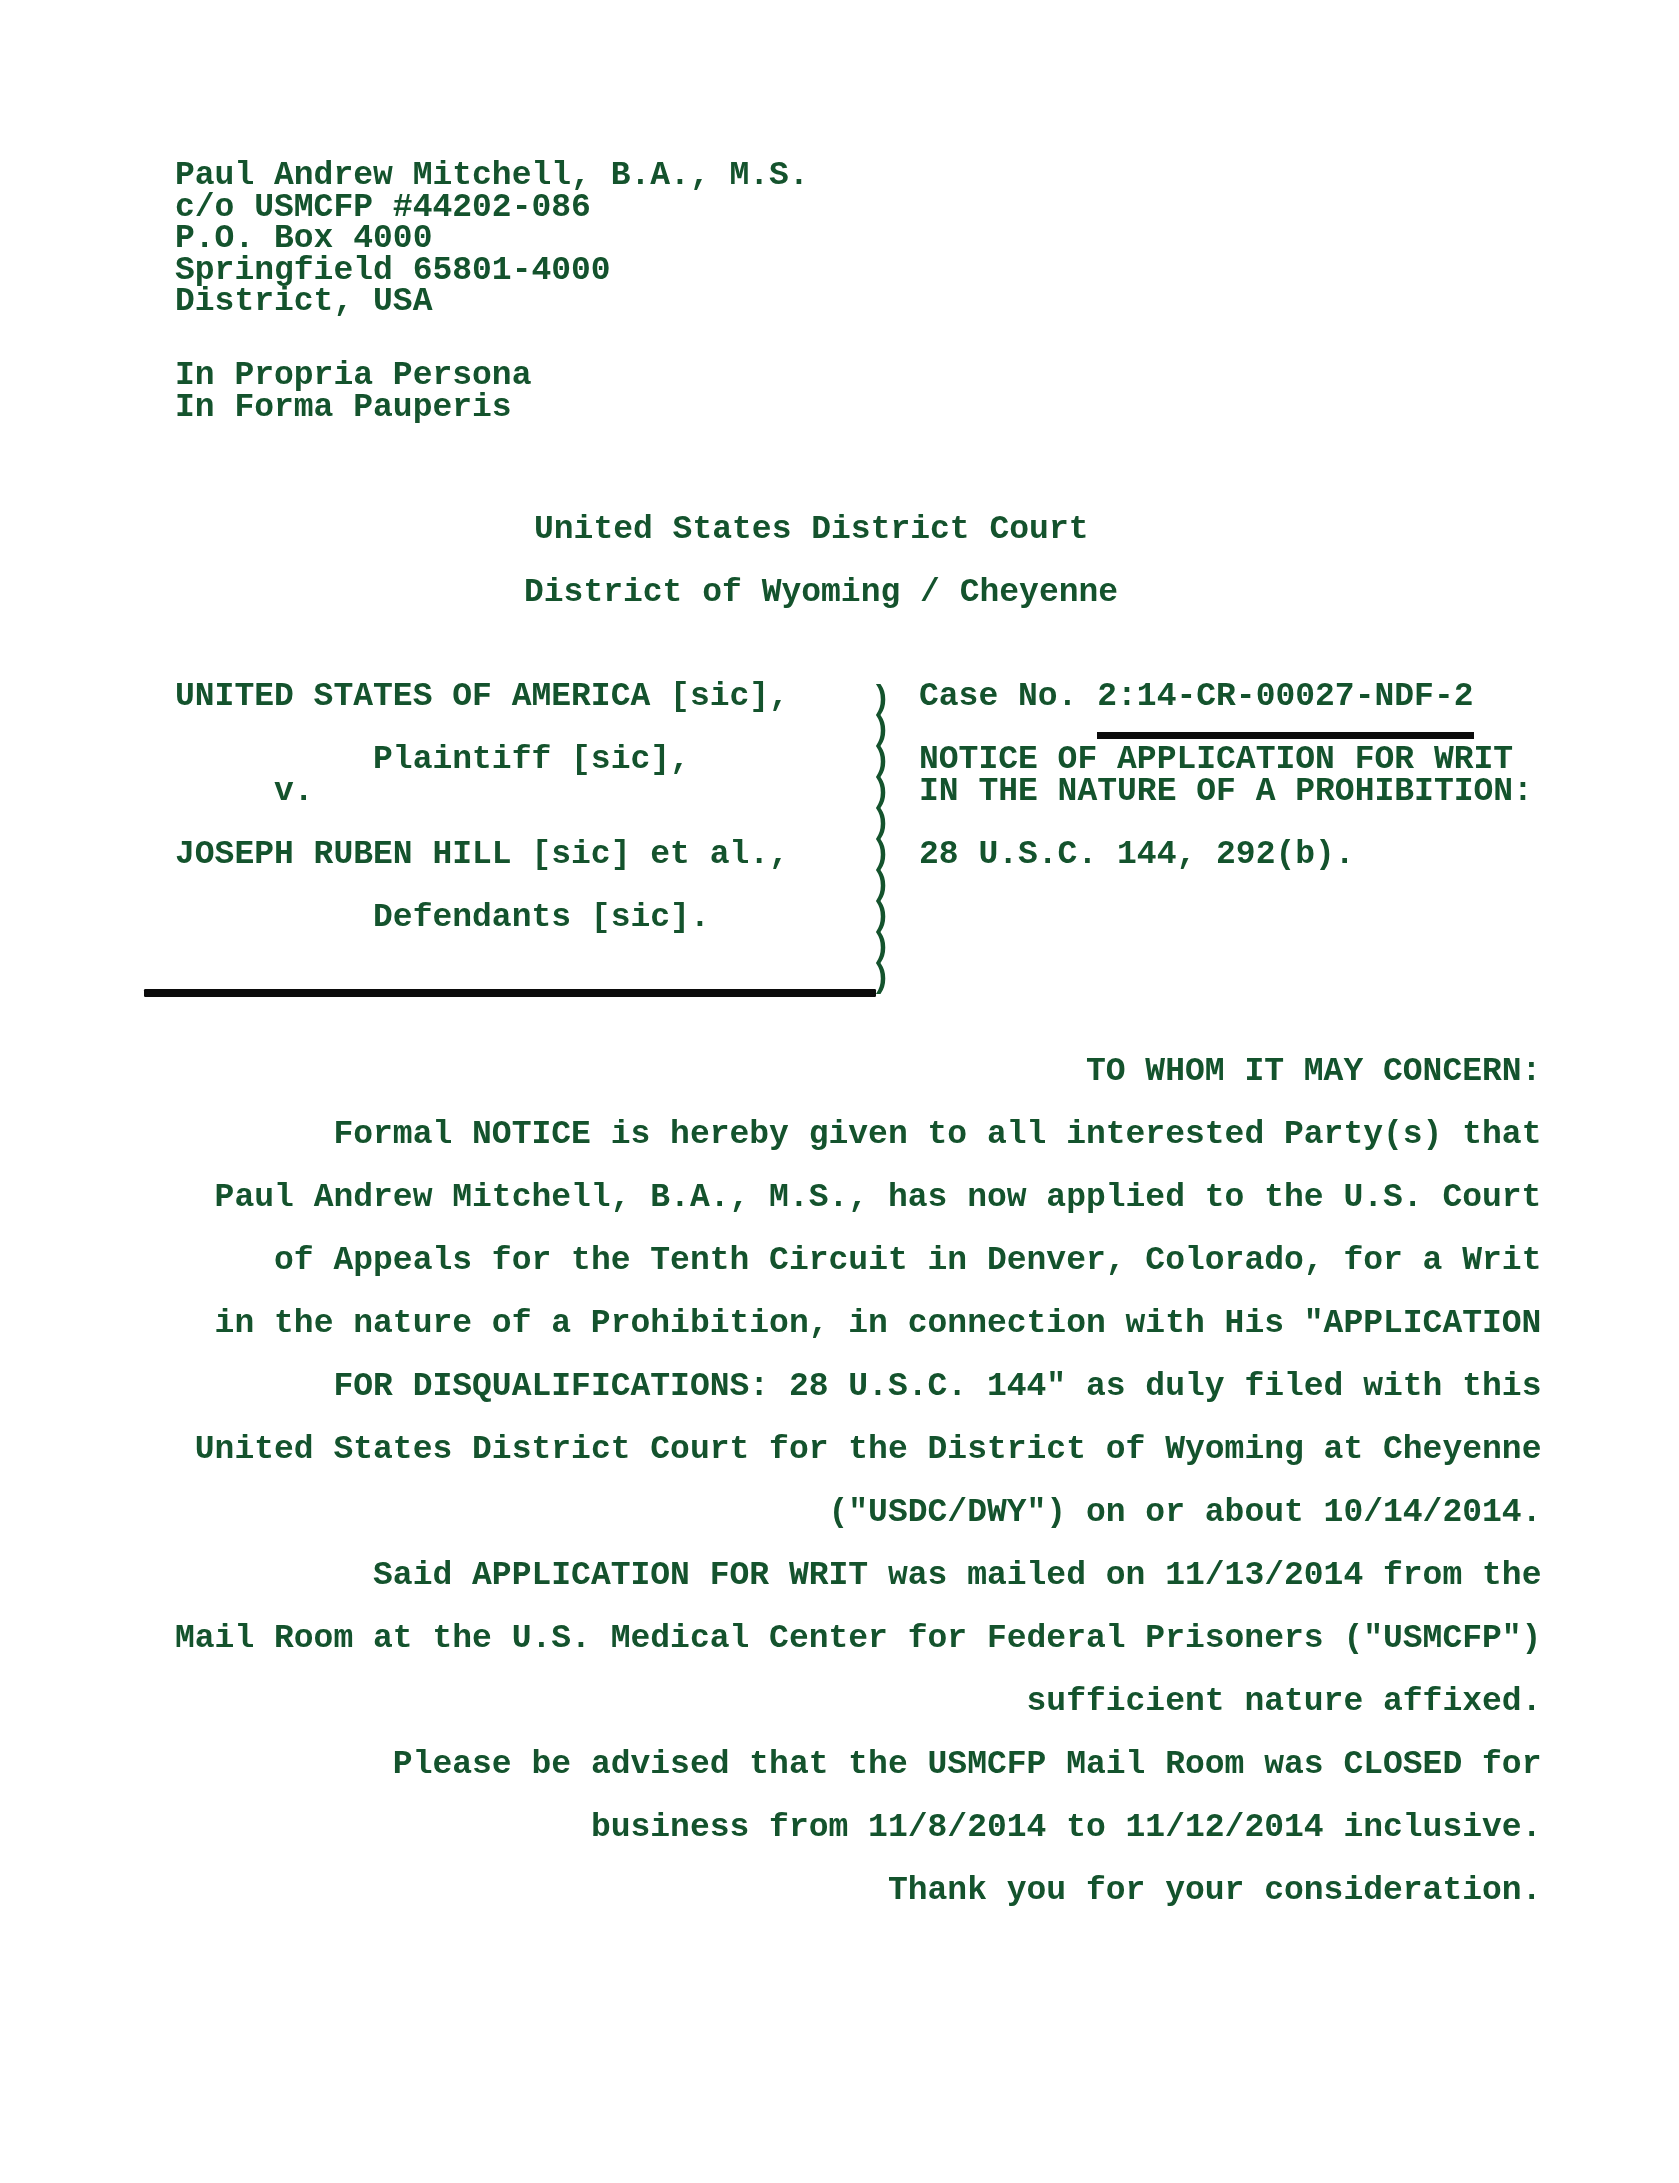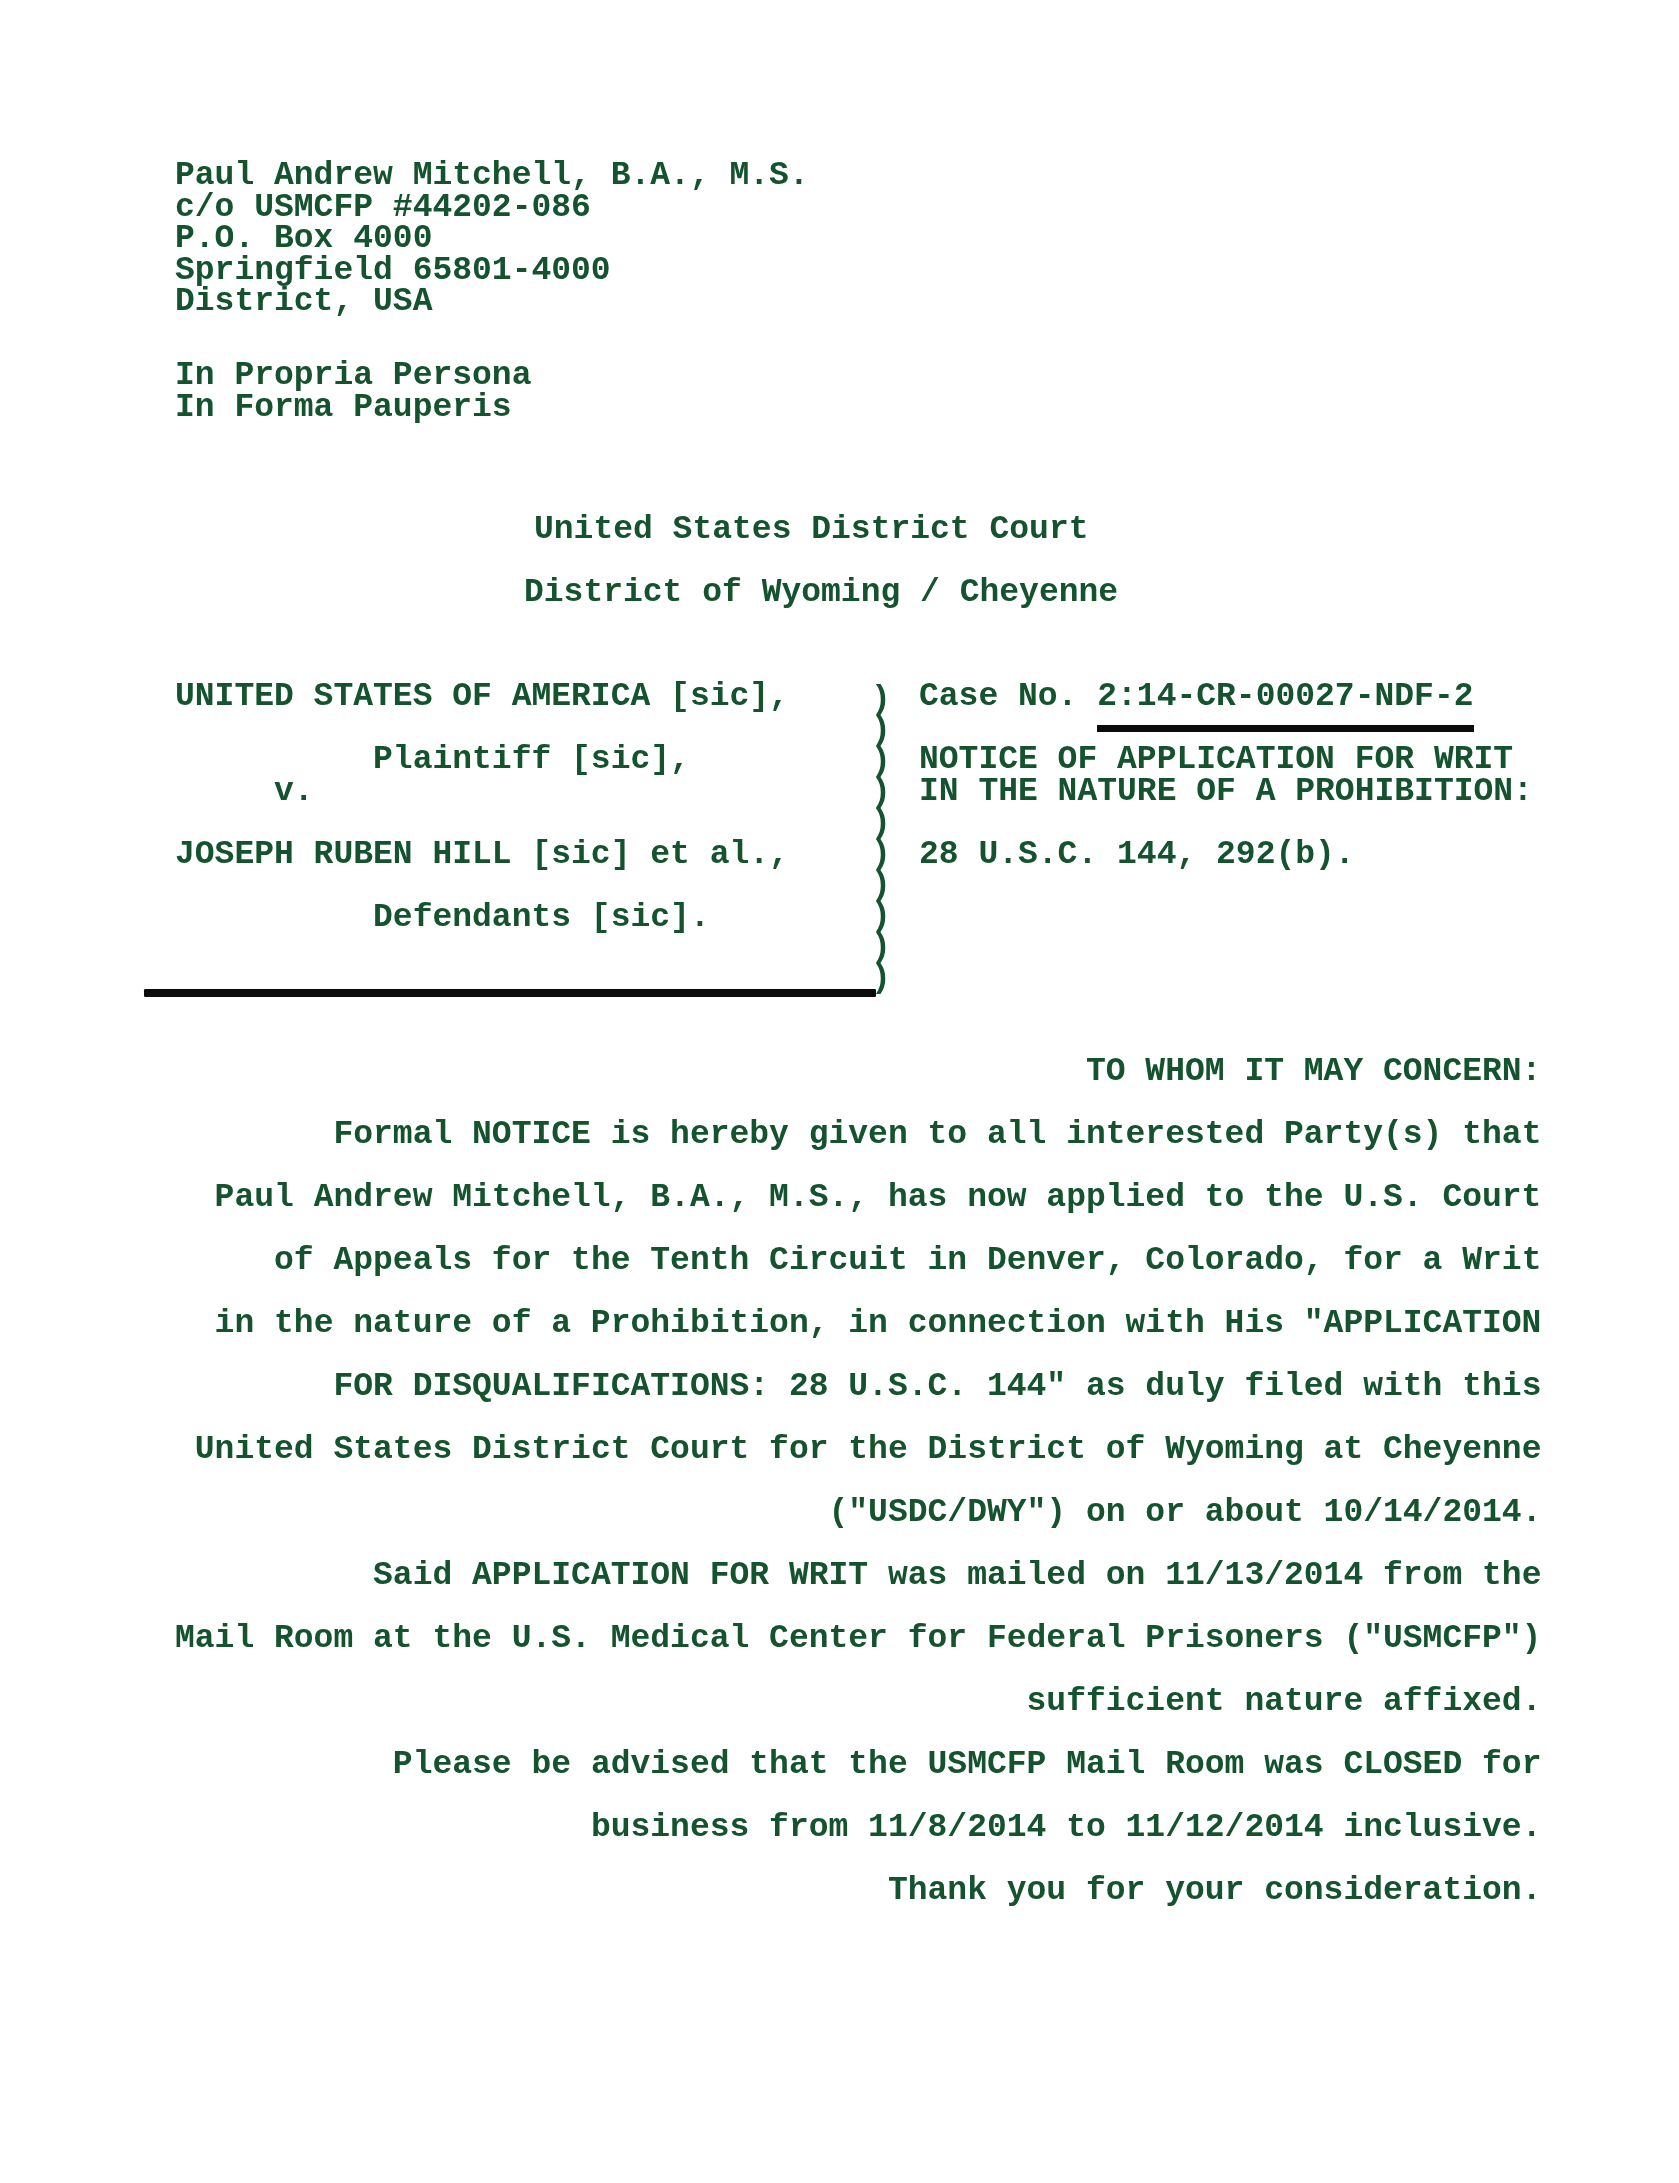--- a/index.html
+++ b/index.html
@@ -14,21 +14,21 @@
     font-size:33px;
   }
   .abs { position:absolute; }
   .line { white-space:pre; min-height:1em; }
   .lh-single { line-height:31.5px; }
   .lh-single .line { min-height:31.5px; }
   .lh-double { line-height:63px; }
   .lh-double .line { min-height:63px;text-align:right; }
   .one-line { line-height:33px; white-space:pre; }
   .paren-col { line-height:31px; white-space:pre; }
-  .case-underline { border-bottom:7.3px solid #0b0b0b; padding-bottom:10px; }
+  .case-underline { border-bottom:7.3px solid #0b0b0b; padding-bottom:17px; }
   .caption-rule { background:#0b0b0b; height:8px; border-radius:1.3px; }
 </style>
 </head>
 <body>
 
 <div class="page">
 
   <div class="abs lh-single" style="left:175px; top:160px;">
     <div class="line">Paul Andrew Mitchell, B.A., M.S.</div>
     <div class="line">c/o USMCFP #44202-086</div>

